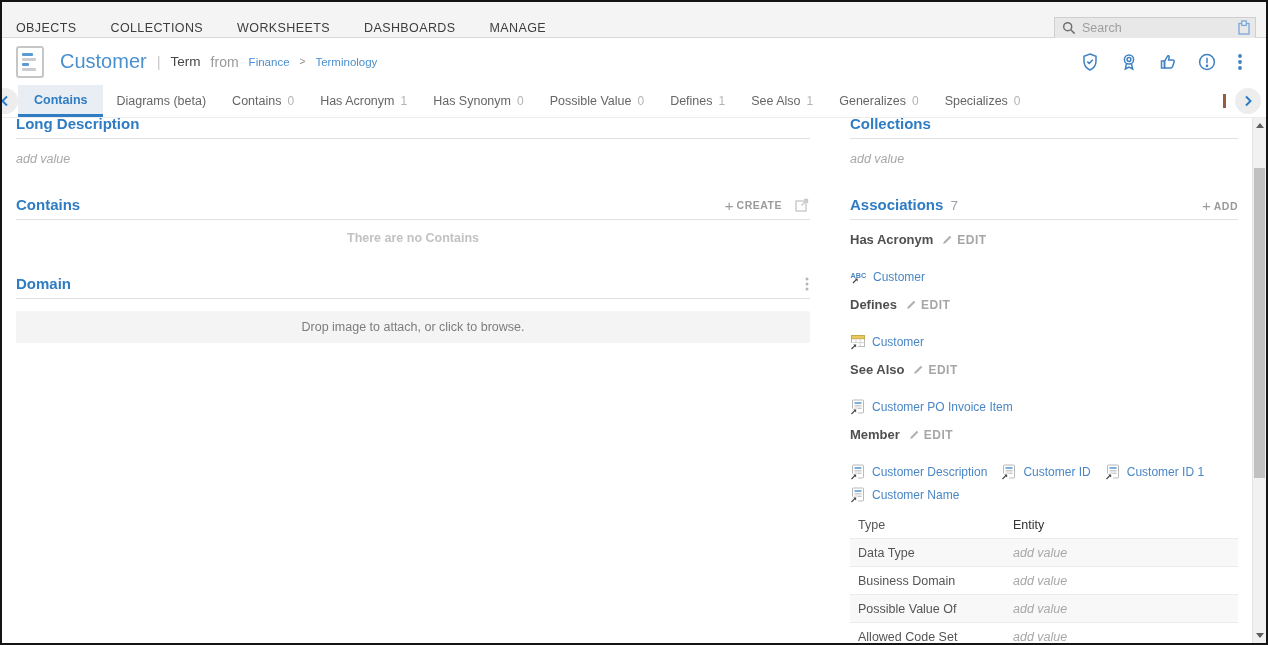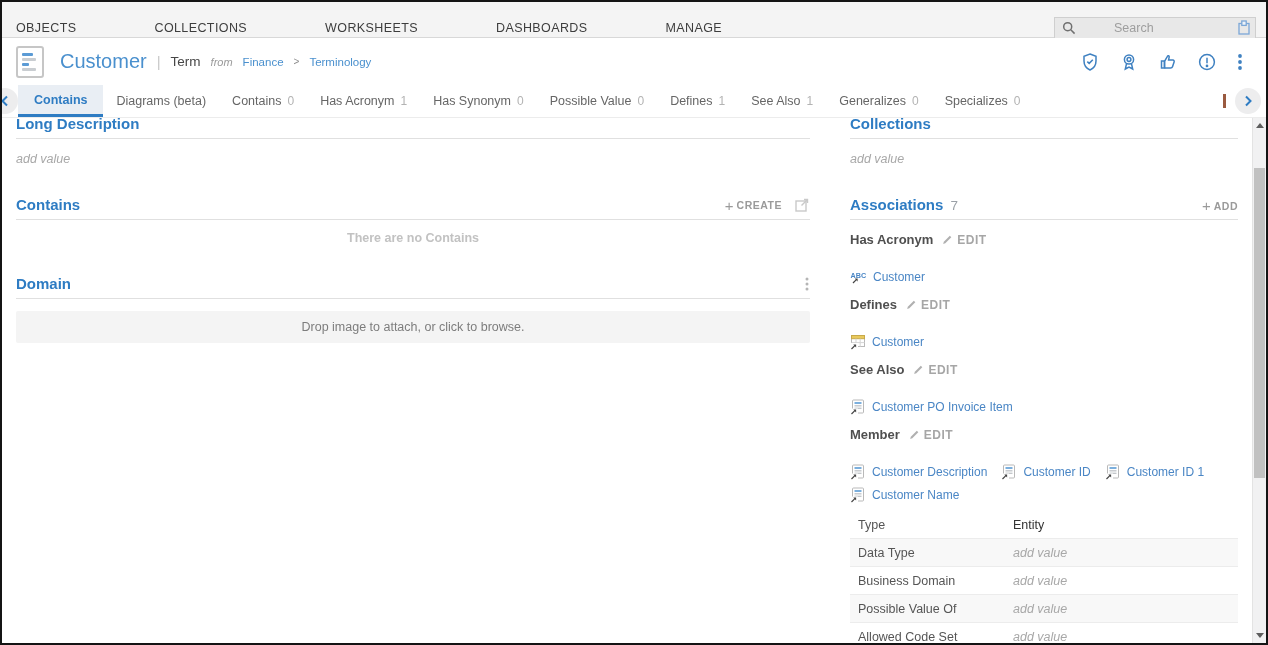--- a/index.html
+++ b/index.html
@@ -15,36 +15,35 @@
     position: relative;
   }
 
   
   .topnav {
     flex: 0 0 36px; height: 36px;
     background: #f4f4f4;
     border-bottom: 1px solid #d8d8d8;
     display: flex; align-items: center;
     padding: 16px 10px 0 14px;
-    gap: 44px;
   }
   .nav-item {
     font-size: 12.5px; color: #3d3d3d; letter-spacing: .4px;
     margin-right: 34px; cursor: pointer; white-space: nowrap;
   }
   .search-box {
     margin-left: auto;
     width: 202px; height: 22px;
     background: #e8e8e8; border: 1px solid #cfcfcf;
     display: flex; align-items: center; gap: 6px;
     padding: 0 5px 0 7px;
   }
   .search-box input {
     flex: 1; min-width: 0; border: none; background: transparent; outline: none;
-    font-family: inherit; font-size: 12.5px; color: #555; margin-left: 32px;
+    font-family: inherit; font-size: 12.5px; color: #555;
   }
   .search-box input::placeholder { color: #9e9e9e; }
 
   
   .titlebar {
     flex: 0 0 47px; height: 47px; background: #fff;
     display: flex; align-items: center; gap: 10px;
     padding: 0 14px;
   }
   .doc-icon {
@@ -53,21 +52,21 @@
     gap: 2px; padding: 3px 4px; flex: 0 0 auto;
   }
   .doc-icon i { display:block; height: 3px; border-radius: 1px; }
   .doc-icon .b1 { width: 70%; background: #5b9bd5; }
   .doc-icon .b2 { width: 90%; background: #c9cdd1; }
   .doc-icon .b3 { width: 45%; background: #5b9bd5; }
   .doc-icon .b4 { width: 90%; background: #c9cdd1; }
   .page-title { font-size: 20px; color: #4a90ce; margin-left: 6px; }
   .title-sep { color: #c8c8c8; font-size: 15px; }
   .type-label { font-size: 13.5px; color: #474747; }
-  .from-label { font-size: 11px; color: #9a9a9a; font-style: italic; }
+  .from-label { font-size: 14px; color: #9a9a9a; }
   .crumb { font-size: 11.5px; color: #4a90ce; text-decoration: none; cursor: pointer; }
   .crumb-sep { font-size: 10px; color: #8d8d8d; }
   .title-actions { margin-left: auto; display: flex; align-items: center; gap: 19px; padding-right: 8px; }
   .action-btn { display: flex; align-items: center; justify-content: center; cursor: pointer; }
 
   
   .tabbar {
     flex: 0 0 33px; height: 33px; background: #fff;
     display: flex; align-items: stretch;
     border-bottom: 1px solid #ececec;

